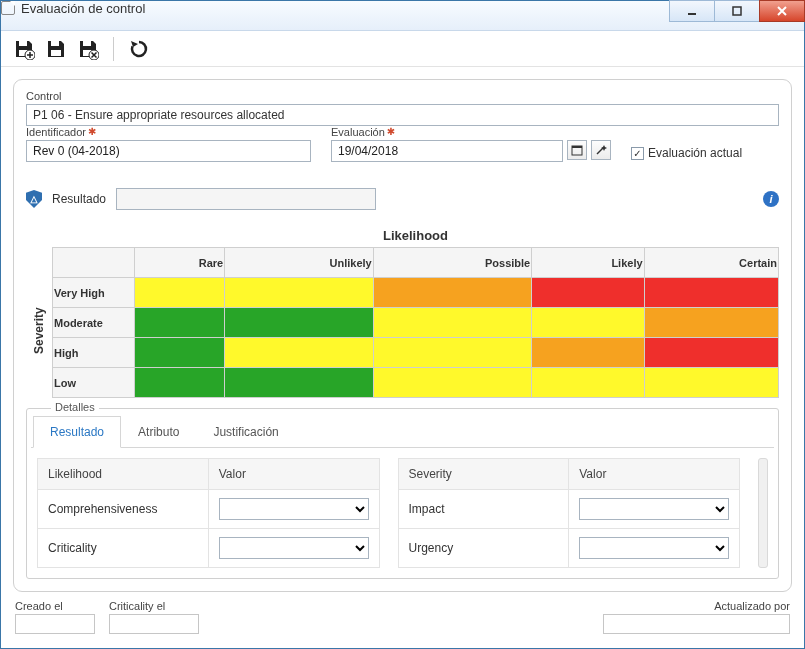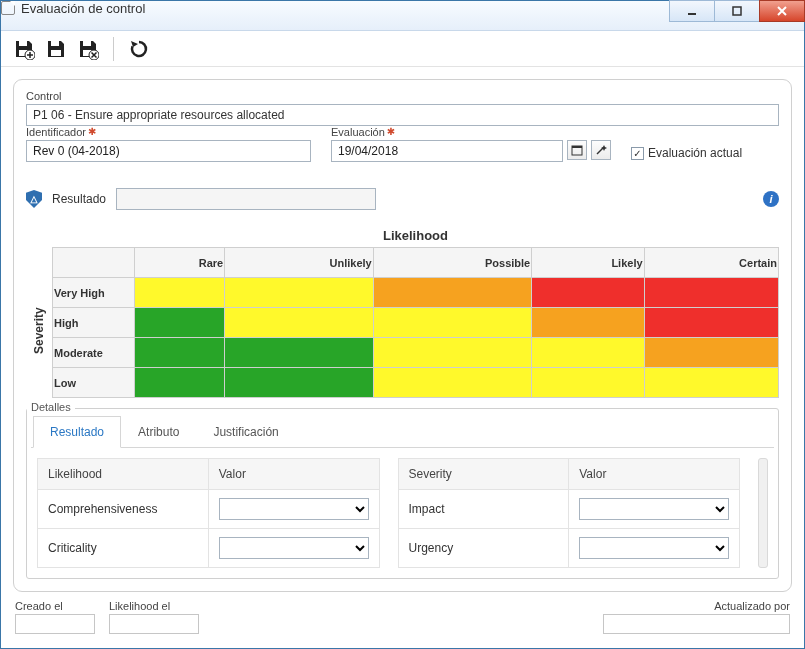--- a/index.html
+++ b/index.html
@@ -239,21 +239,21 @@
   .r { background: #ef2f2c; }
   .detalles {
     border: 1px solid #d0d0d0;
     border-radius: 3px;
     position: relative;
     padding: 6px 4px 4px;
   }
   .detalles > .legend {
     position: absolute;
     top: -8px;
-    left: 0;
+    left: 24px;
     background: #fff;
     padding: 0 4px;
     font-size: 11px;
     color: #555;
   }
   .tabs {
     display: flex;
     border-bottom: 1px solid #d6d6d6;
     padding-left: 2px;
     gap: 0;
@@ -466,34 +466,34 @@
             </tr>
             <tr>
               <td class="rowhead">Very High</td>
               <td class="y"></td>
               <td class="y"></td>
               <td class="o"></td>
               <td class="r"></td>
               <td class="r"></td>
             </tr>
             <tr>
-              <td class="rowhead">High</td>
-              <td class="g"></td>
-              <td class="y"></td>
-              <td class="y"></td>
-              <td class="o"></td>
-              <td class="r"></td>
-            </tr>
-            <tr>
               <td class="rowhead">Moderate</td>
               <td class="g"></td>
               <td class="g"></td>
               <td class="y"></td>
               <td class="y"></td>
               <td class="o"></td>
+            </tr>
+            <tr>
+              <td class="rowhead">High</td>
+              <td class="g"></td>
+              <td class="y"></td>
+              <td class="y"></td>
+              <td class="o"></td>
+              <td class="r"></td>
             </tr>
             <tr>
               <td class="rowhead">Low</td>
               <td class="g"></td>
               <td class="g"></td>
               <td class="y"></td>
               <td class="y"></td>
               <td class="y"></td>
             </tr>
           </tbody>
@@ -549,21 +549,21 @@
         </div>
       </div>
     </div>
 
     <div class="footer-fields">
       <div class="field" style="width:80px;">
         <span class="field-label">Creado el</span>
         <input class="small-input" value="" style="">
       </div>
       <div class="field" style="width:90px;">
-        <span class="field-label">Likelihood el</span>
+        <span class="field-label">Criticality el</span>
         <input class="small-input" value="" style="">
       </div>
       <div class="field">
         <span class="field-label">Actualizado por</span>
         <input class="small-input" value="" style="">
       </div>
     </div>
 
   </div>
 </div>

